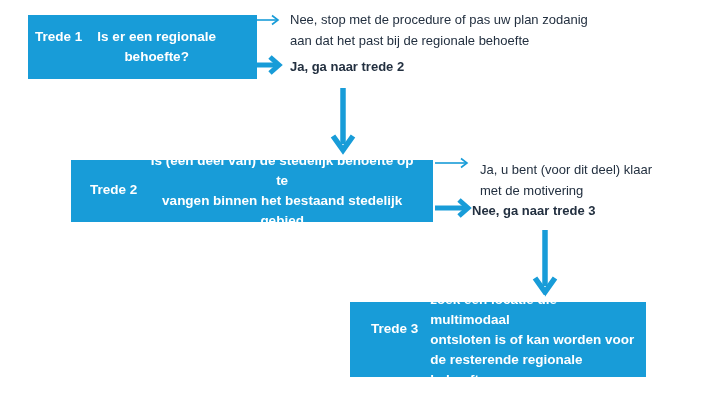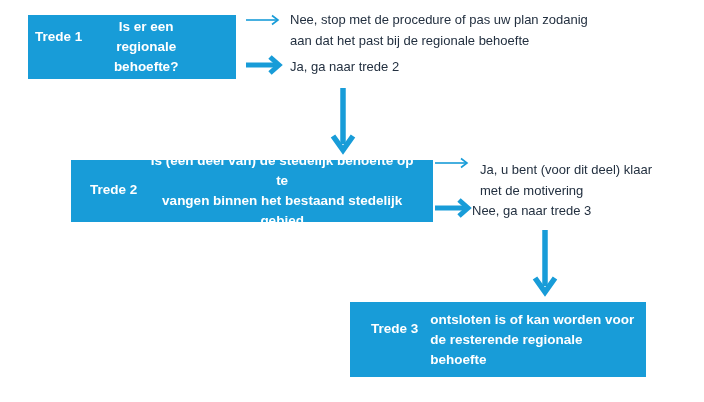--- a/index.html
+++ b/index.html
@@ -24,38 +24,38 @@
     font-weight: bold;
     font-size: 13.5px;
     line-height: 20px;
   }
   .box .label {
     white-space: nowrap;
     align-self: flex-start;
     margin-top: 0;
   }
   .box .question { flex: 1; }
-  .box1 { left: 28px; top: 15px; width: 208px; height: 64px; padding: 0 36px 0 7px; box-sizing: border-box; }
+  .box1 { left: 28px; top: 15px; width: 229px; height: 64px; padding: 0 36px 0 7px; box-sizing: border-box; }
   .box1 .label { margin-right: 10px; margin-top: 12px; }
   .box1 .question { text-align: center; }
   .box2 { left: 71px; top: 160px; width: 362px; height: 62px; padding: 0 18px 0 19px; box-sizing: border-box; }
   .box2 .label { margin-right: 12px; margin-top: 20px; }
   .box2 .question { text-align: center; }
   .box3 { left: 350px; top: 302px; width: 296px; height: 75px; padding: 0 10px 0 21px; box-sizing: border-box; }
   .box3 .label { margin-right: 12px; margin-top: 17px; }
   .box3 .question { text-align: left; }
 
   .answer {
     position: absolute;
     color: var(--text_dark, #233040);
     font-size: 13px;
     line-height: 21px;
     white-space: nowrap;
   }
-  .answer.bold { font-weight: normal; }
+  .answer.bold { font-weight: bold; }
 
   .arrow { position: absolute; color: var(--accent_blue, #189cd8); line-height: 0; }
   .arr-thin1  { left: 246px; top: 13px; }
   .arr-thick1 { left: 246px; top: 55px; }
   .arr-down1  { left: 330px; top: 88px; }
   .arr-thin2  { left: 435px; top: 156px; }
   .arr-thick2 { left: 435px; top: 198px; }
   .arr-down2  { left: 532px; top: 230px; }
 
   .ans1-no  { left: 290px; top: 9px; }
@@ -132,18 +132,19 @@
   <span class="arrow arr-down2">
     <svg width="26" height="68" viewBox="0 0 26 68">
       <line x1="13" y1="0" x2="13" y2="56" stroke="currentColor" stroke-width="5.5"></line>
       <polyline points="3,48 13,62 23,48" fill="none" stroke="currentColor" stroke-width="5.5"></polyline>
     </svg>
   </span>
 
   <div class="box box3">
     <span class="label">Trede 3</span>
     <span class="question">
+      <div>zoek een locatie die multimodaal</div>
       <div>ontsloten is of kan worden voor</div>
       <div>de resterende regionale behoefte</div>
     </span>
   </div>
 
 </div>
 
 </body></html>

